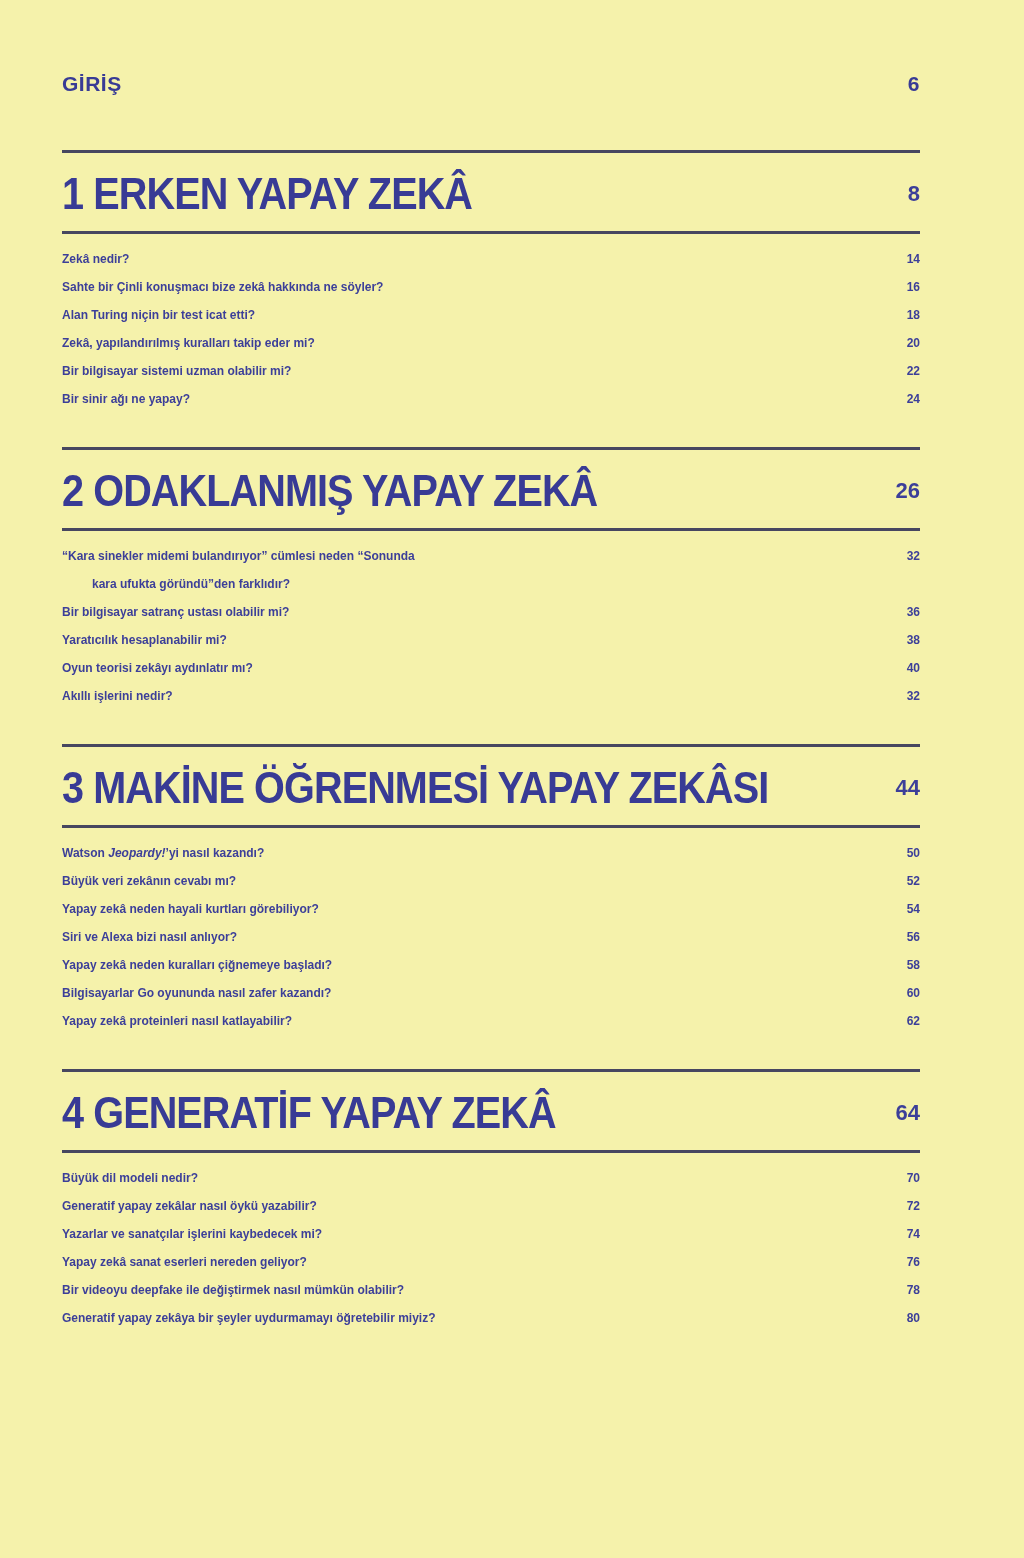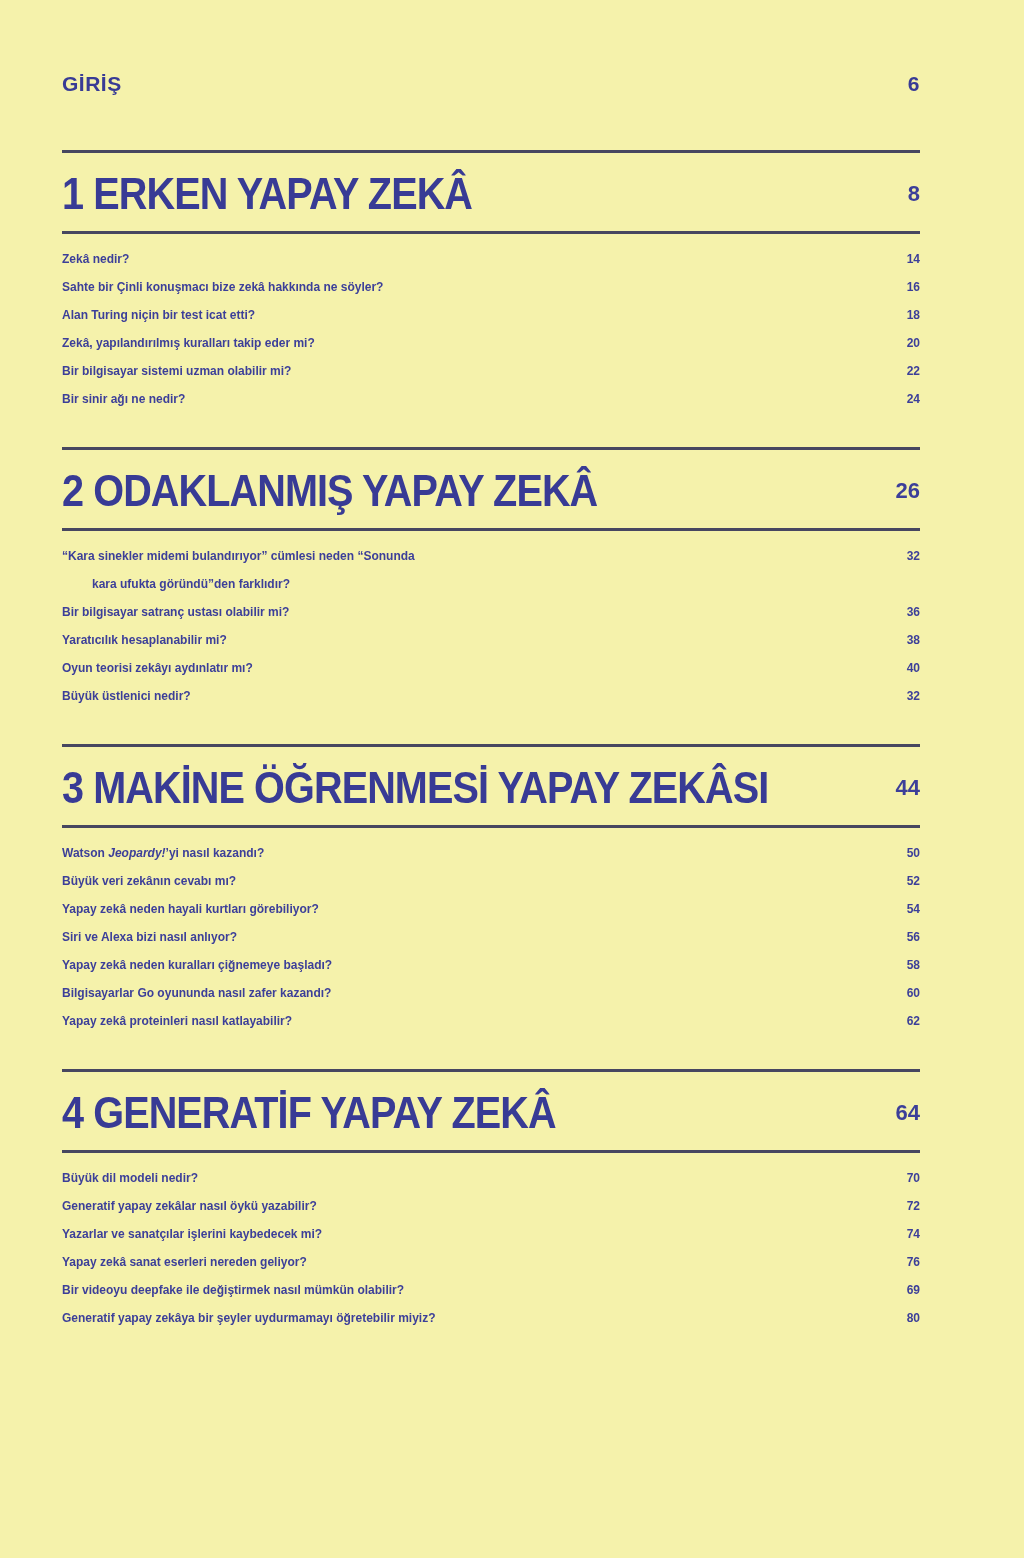--- a/index.html
+++ b/index.html
@@ -123,21 +123,21 @@
     <span class="entry-label"><span>Zekâ, yapılandırılmış kuralları takip eder mi?</span></span>
     <span class="entry-page">20</span>
   </li>
 
   <li class="entry">
     <span class="entry-label"><span>Bir bilgisayar sistemi uzman olabilir mi?</span></span>
     <span class="entry-page">22</span>
   </li>
 
   <li class="entry">
-    <span class="entry-label"><span>Bir sinir ağı ne nedir?</span></span>
+    <span class="entry-label"><span>Bir sinir ağı ne yapay?</span></span>
     <span class="entry-page">24</span>
   </li>
 </ul>
   </section>
 
   <section class="toc-section">
     <hr class="rule">
     <div class="section-title-row">
       <h2 class="section-title">2 ODAKLANMIŞ YAPAY ZEKÂ</h2>
       <span class="section-page">26</span>
@@ -160,21 +160,21 @@
     <span class="entry-label"><span>Yaratıcılık hesaplanabilir mi?</span></span>
     <span class="entry-page">38</span>
   </li>
 
   <li class="entry">
     <span class="entry-label"><span>Oyun teorisi zekâyı aydınlatır mı?</span></span>
     <span class="entry-page">40</span>
   </li>
 
   <li class="entry">
-    <span class="entry-label"><span>Büyük üstlenici nedir?</span></span>
+    <span class="entry-label"><span>Akıllı işlerini nedir?</span></span>
     <span class="entry-page">32</span>
   </li>
 </ul>
   </section>
 
   <section class="toc-section">
     <hr class="rule">
     <div class="section-title-row">
       <h2 class="section-title">3 MAKİNE ÖĞRENMESİ YAPAY ZEKÂSI</h2>
       <span class="section-page">44</span>
@@ -241,21 +241,21 @@
     <span class="entry-page">74</span>
   </li>
 
   <li class="entry">
     <span class="entry-label"><span>Yapay zekâ sanat eserleri nereden geliyor?</span></span>
     <span class="entry-page">76</span>
   </li>
 
   <li class="entry">
     <span class="entry-label"><span>Bir videoyu deepfake ile değiştirmek nasıl mümkün olabilir?</span></span>
-    <span class="entry-page">69</span>
+    <span class="entry-page">78</span>
   </li>
 
   <li class="entry">
     <span class="entry-label"><span>Generatif yapay zekâya bir şeyler uydurmamayı öğretebilir miyiz?</span></span>
     <span class="entry-page">80</span>
   </li>
 </ul>
   </section>
 </main>
 </div>

